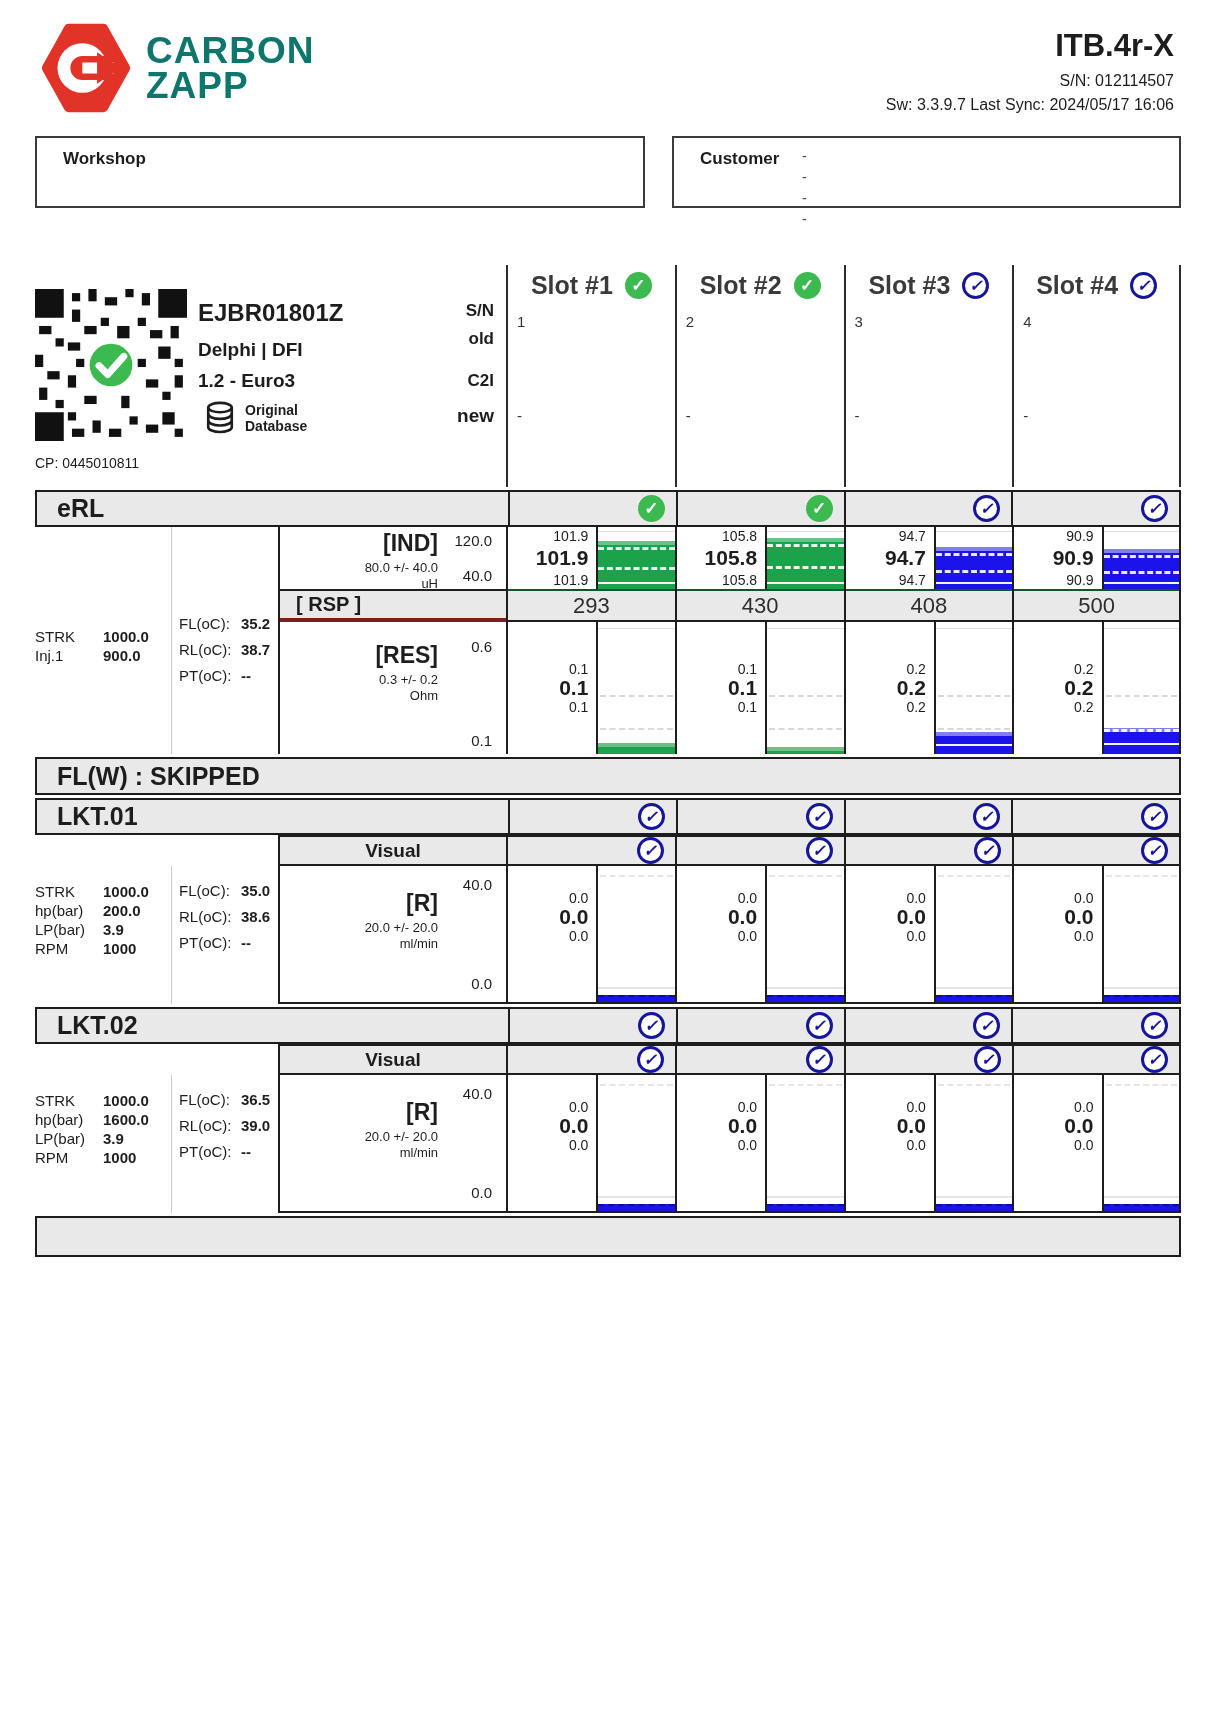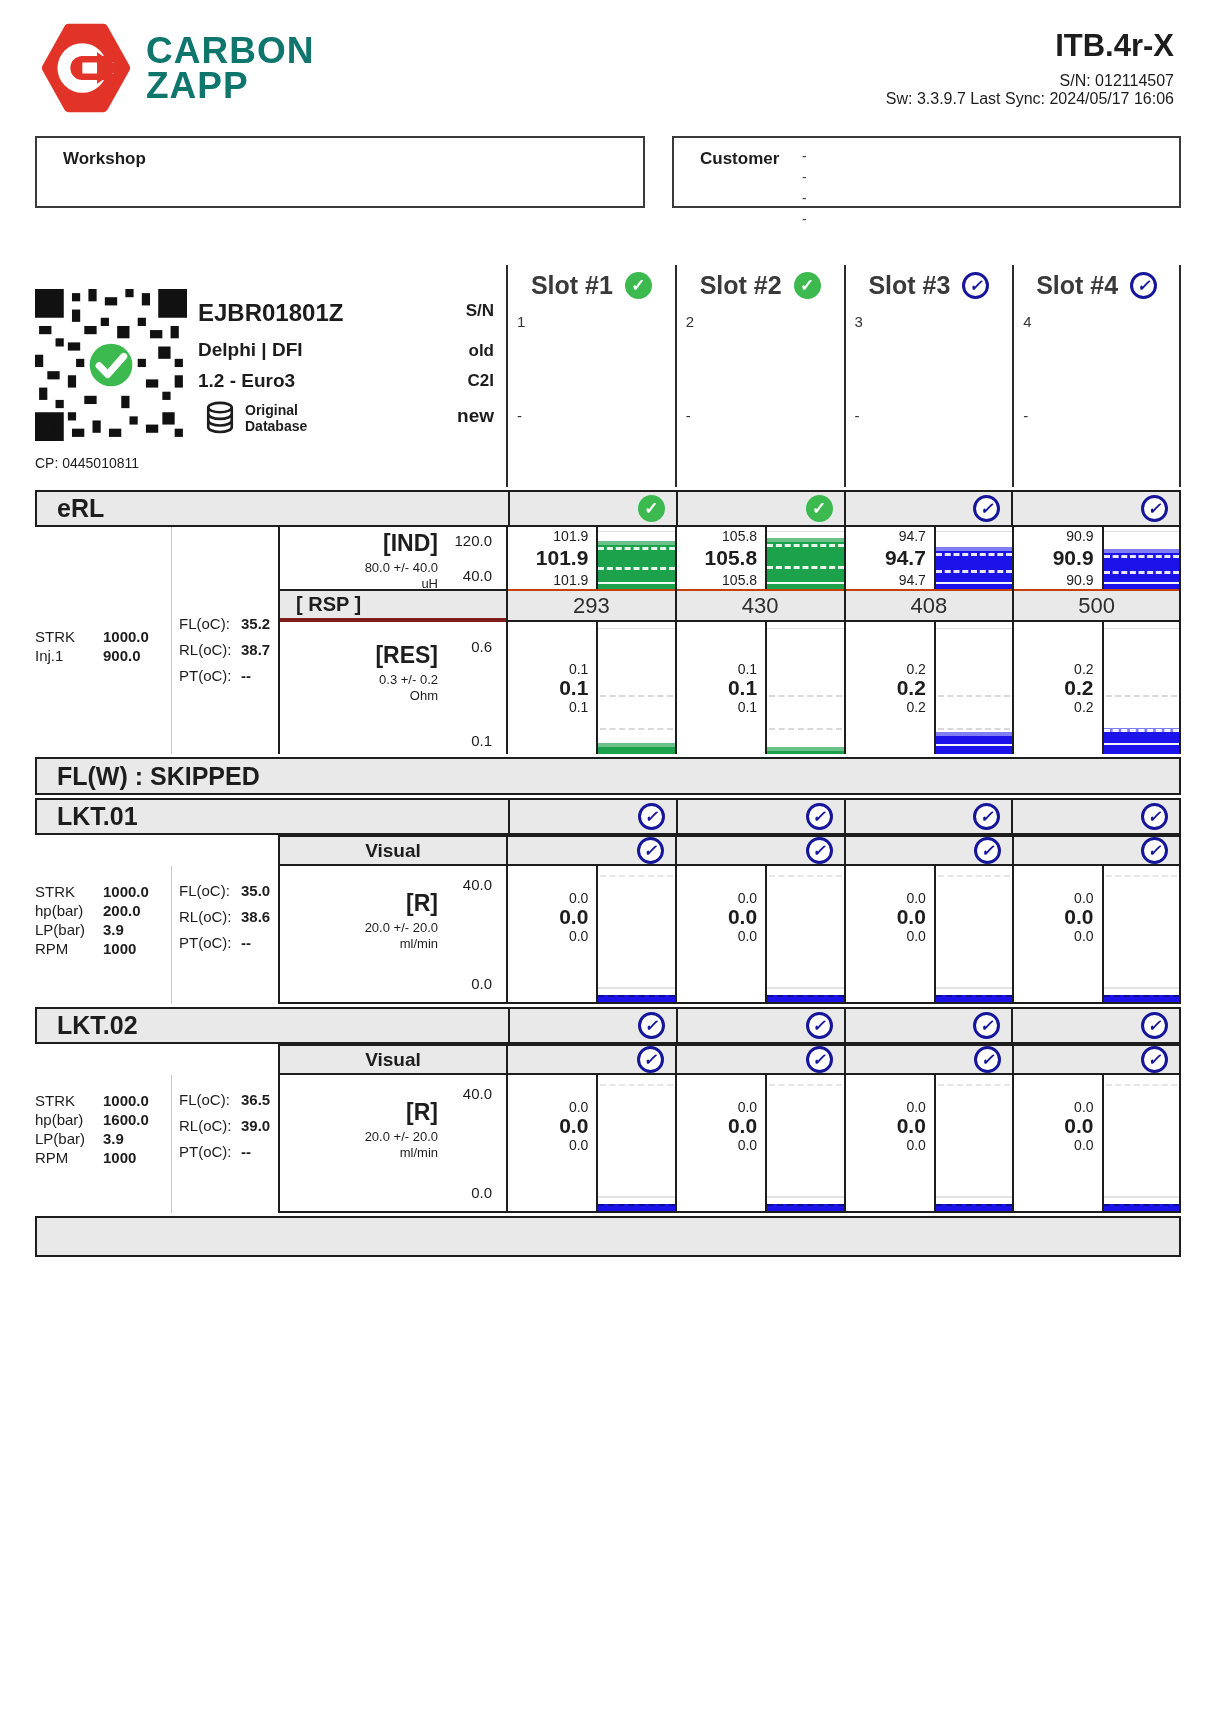--- a/index.html
+++ b/index.html
@@ -14,21 +14,21 @@
   .top { display:flex; padding:22px 40px 0 40px; }
   .logo-wrap { display:flex; align-items:center; gap:14px; width:420px; }
   .logo-svg { width:92px; height:92px; }
   .brand { display:flex; flex-direction:column; font-weight:bold; font-size:37px; line-height:0.95; letter-spacing:1px; color:#0f766e; }
   .report-block { width:330px; text-align:center; padding-top:12px; }
   .report-title { font-size:40px; font-weight:bold; color:#2b2b2b; }
   .report-dt { font-size:17px; font-weight:bold; margin-top:12px; }
   .device-block { flex:1; text-align:right; padding-top:6px; }
   .device-name { font-size:31px; font-weight:bold; }
   .device-sn { font-size:16px; margin-top:8px; }
-  .device-sync { font-size:16px; }
+  .device-sync { font-size:16px; margin-top:6px; }
 
   
   .boxes { position:absolute; top:136px; left:35px; right:33px; height:72px; }
   .box { position:absolute; top:0; bottom:0; border:2px solid #3a3a3a; background:#fff; }
   .box-workshop { left:0; width:610px; }
   .box-customer { left:637px; right:0; }
   .box-label { position:absolute; left:26px; top:11px; font-size:17px; font-weight:bold; }
   .dashes { position:absolute; left:128px; top:8px; font-size:14px; color:#444; line-height:21px; }
   .dashes div { height:21px; }
 
@@ -56,21 +56,21 @@
   .qr { position:absolute; left:0; top:24px; width:152px; height:152px; }
   .inj-code { position:absolute; left:163px; top:34px; font-size:24px; font-weight:bold; }
   .inj-type { position:absolute; left:163px; top:74px; font-size:19px; font-weight:bold; }
   .inj-var  { position:absolute; left:163px; top:105px; font-size:19px; font-weight:bold; }
   .db-wrap { position:absolute; left:168px; top:136px; display:flex; align-items:center; gap:8px; }
   .db-icon { width:34px; height:34px; }
   .db-text { font-size:14px; font-weight:bold; line-height:1.15; }
   .inj-cp { position:absolute; left:0; top:190px; font-size:14px; }
   .flab { position:absolute; right:12px; font-weight:bold; text-align:right; }
   .flab-sn  { top:36px; font-size:17px; }
-  .flab-old { top:76px; font-size:17px; }
+  .flab-old { top:64px; font-size:17px; }
   .flab-c2i { top:106px; font-size:17px; }
   .flab-new { top:140px; font-size:19px; }
 
   
   .sec-row { height:37px; display:grid; grid-template-columns:471px repeat(4,1fr); align-items:center; margin-top:3px; }
   .sec-slot { height:100%; display:flex; align-items:center; justify-content:flex-end; padding-right:11px; border-left:2px solid #1d1d1d; }
 
   
   .params { padding-top:100px; font-size:15px; border-right:1px solid #c9c9c9; }
   .params .kv, .temps .kv { display:flex; line-height:19px; }
@@ -90,21 +90,21 @@
   .mtol { font-size:13px; margin-top:5px; }
   .munit { font-size:13px; margin-top:1px; }
   .ax { position:absolute; right:14px; font-size:15px; }
   .ax-t { top:5px; } .ax-b { bottom:5px; }
   .meas-res .ax-t { top:16px; }
 
   .rsp-label { height:31px; background:#e9e9e9; border-bottom:4px solid #7f1d1d; display:flex; align-items:center; padding-left:16px; font-size:20px; font-weight:bold; }
 
   .slotcolB { border-left:2px solid #1d1d1d; display:flex; flex-direction:column; }
   .bodycols .slotcolB:last-child, .bodycols .slotcell-l:last-child { border-right:2px solid #1d1d1d; }
-  .cell-ind { height:64px; border-bottom:2px solid #c2410c; display:flex; }
+  .cell-ind { height:64px; border-bottom:2px solid #14532d; display:flex; }
   .cell-rsp { height:31px; background:#e9e9e9; border-bottom:2px solid #1d1d1d; display:flex; align-items:center; justify-content:center; font-size:22px; color:#2e2e2e; }
   .cell-res { flex:1; display:flex; }
   .vals { width:53%; display:flex; flex-direction:column; text-align:right; padding-right:8px; }
   .cell-ind .vals { justify-content:space-between; padding-top:1px; padding-bottom:1px; }
   .cell-res .vals { justify-content:center; }
   .v-s { font-size:14px; line-height:16px; }
   .v-b { font-size:21px; font-weight:bold; line-height:22px; }
   .g { flex:1; position:relative; border-left:2px solid #1d1d1d; background:#fff; overflow:hidden; }
   .gl-top { position:absolute; left:0; right:0; top:4px; border-top:1px solid #e0e0e0; }
   .bar { position:absolute; left:0; right:0; bottom:0; overflow:hidden; }

